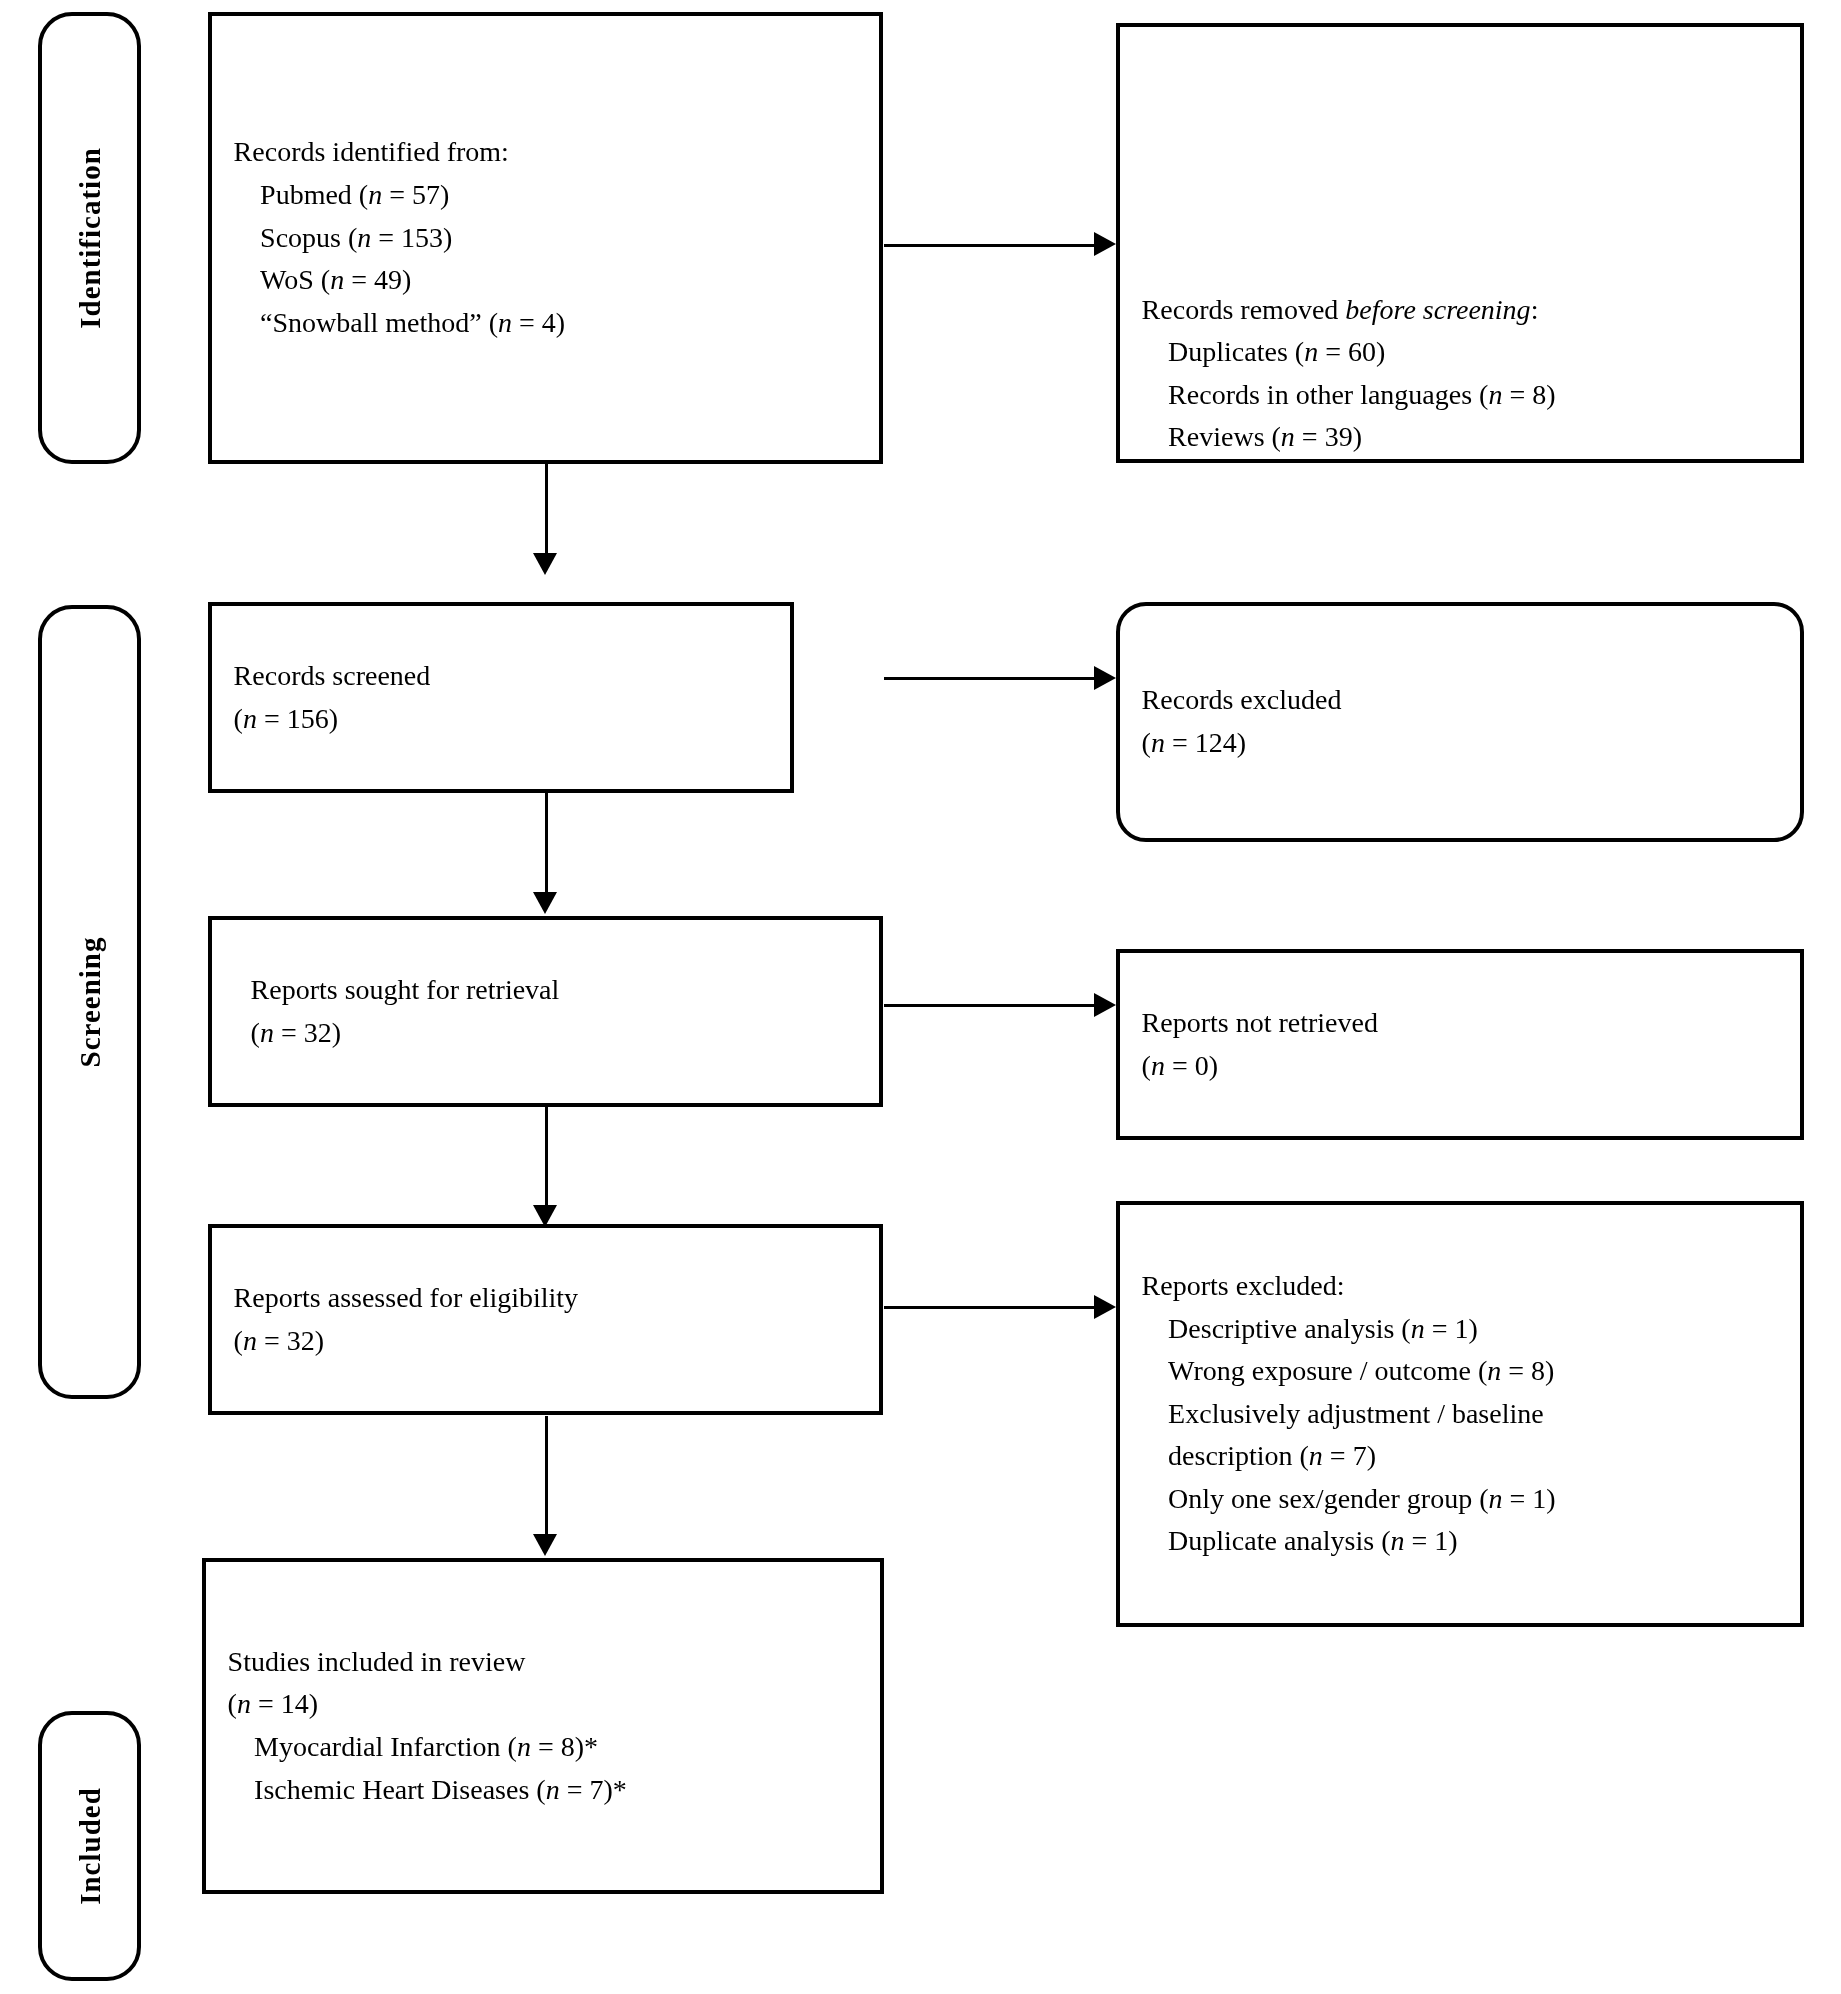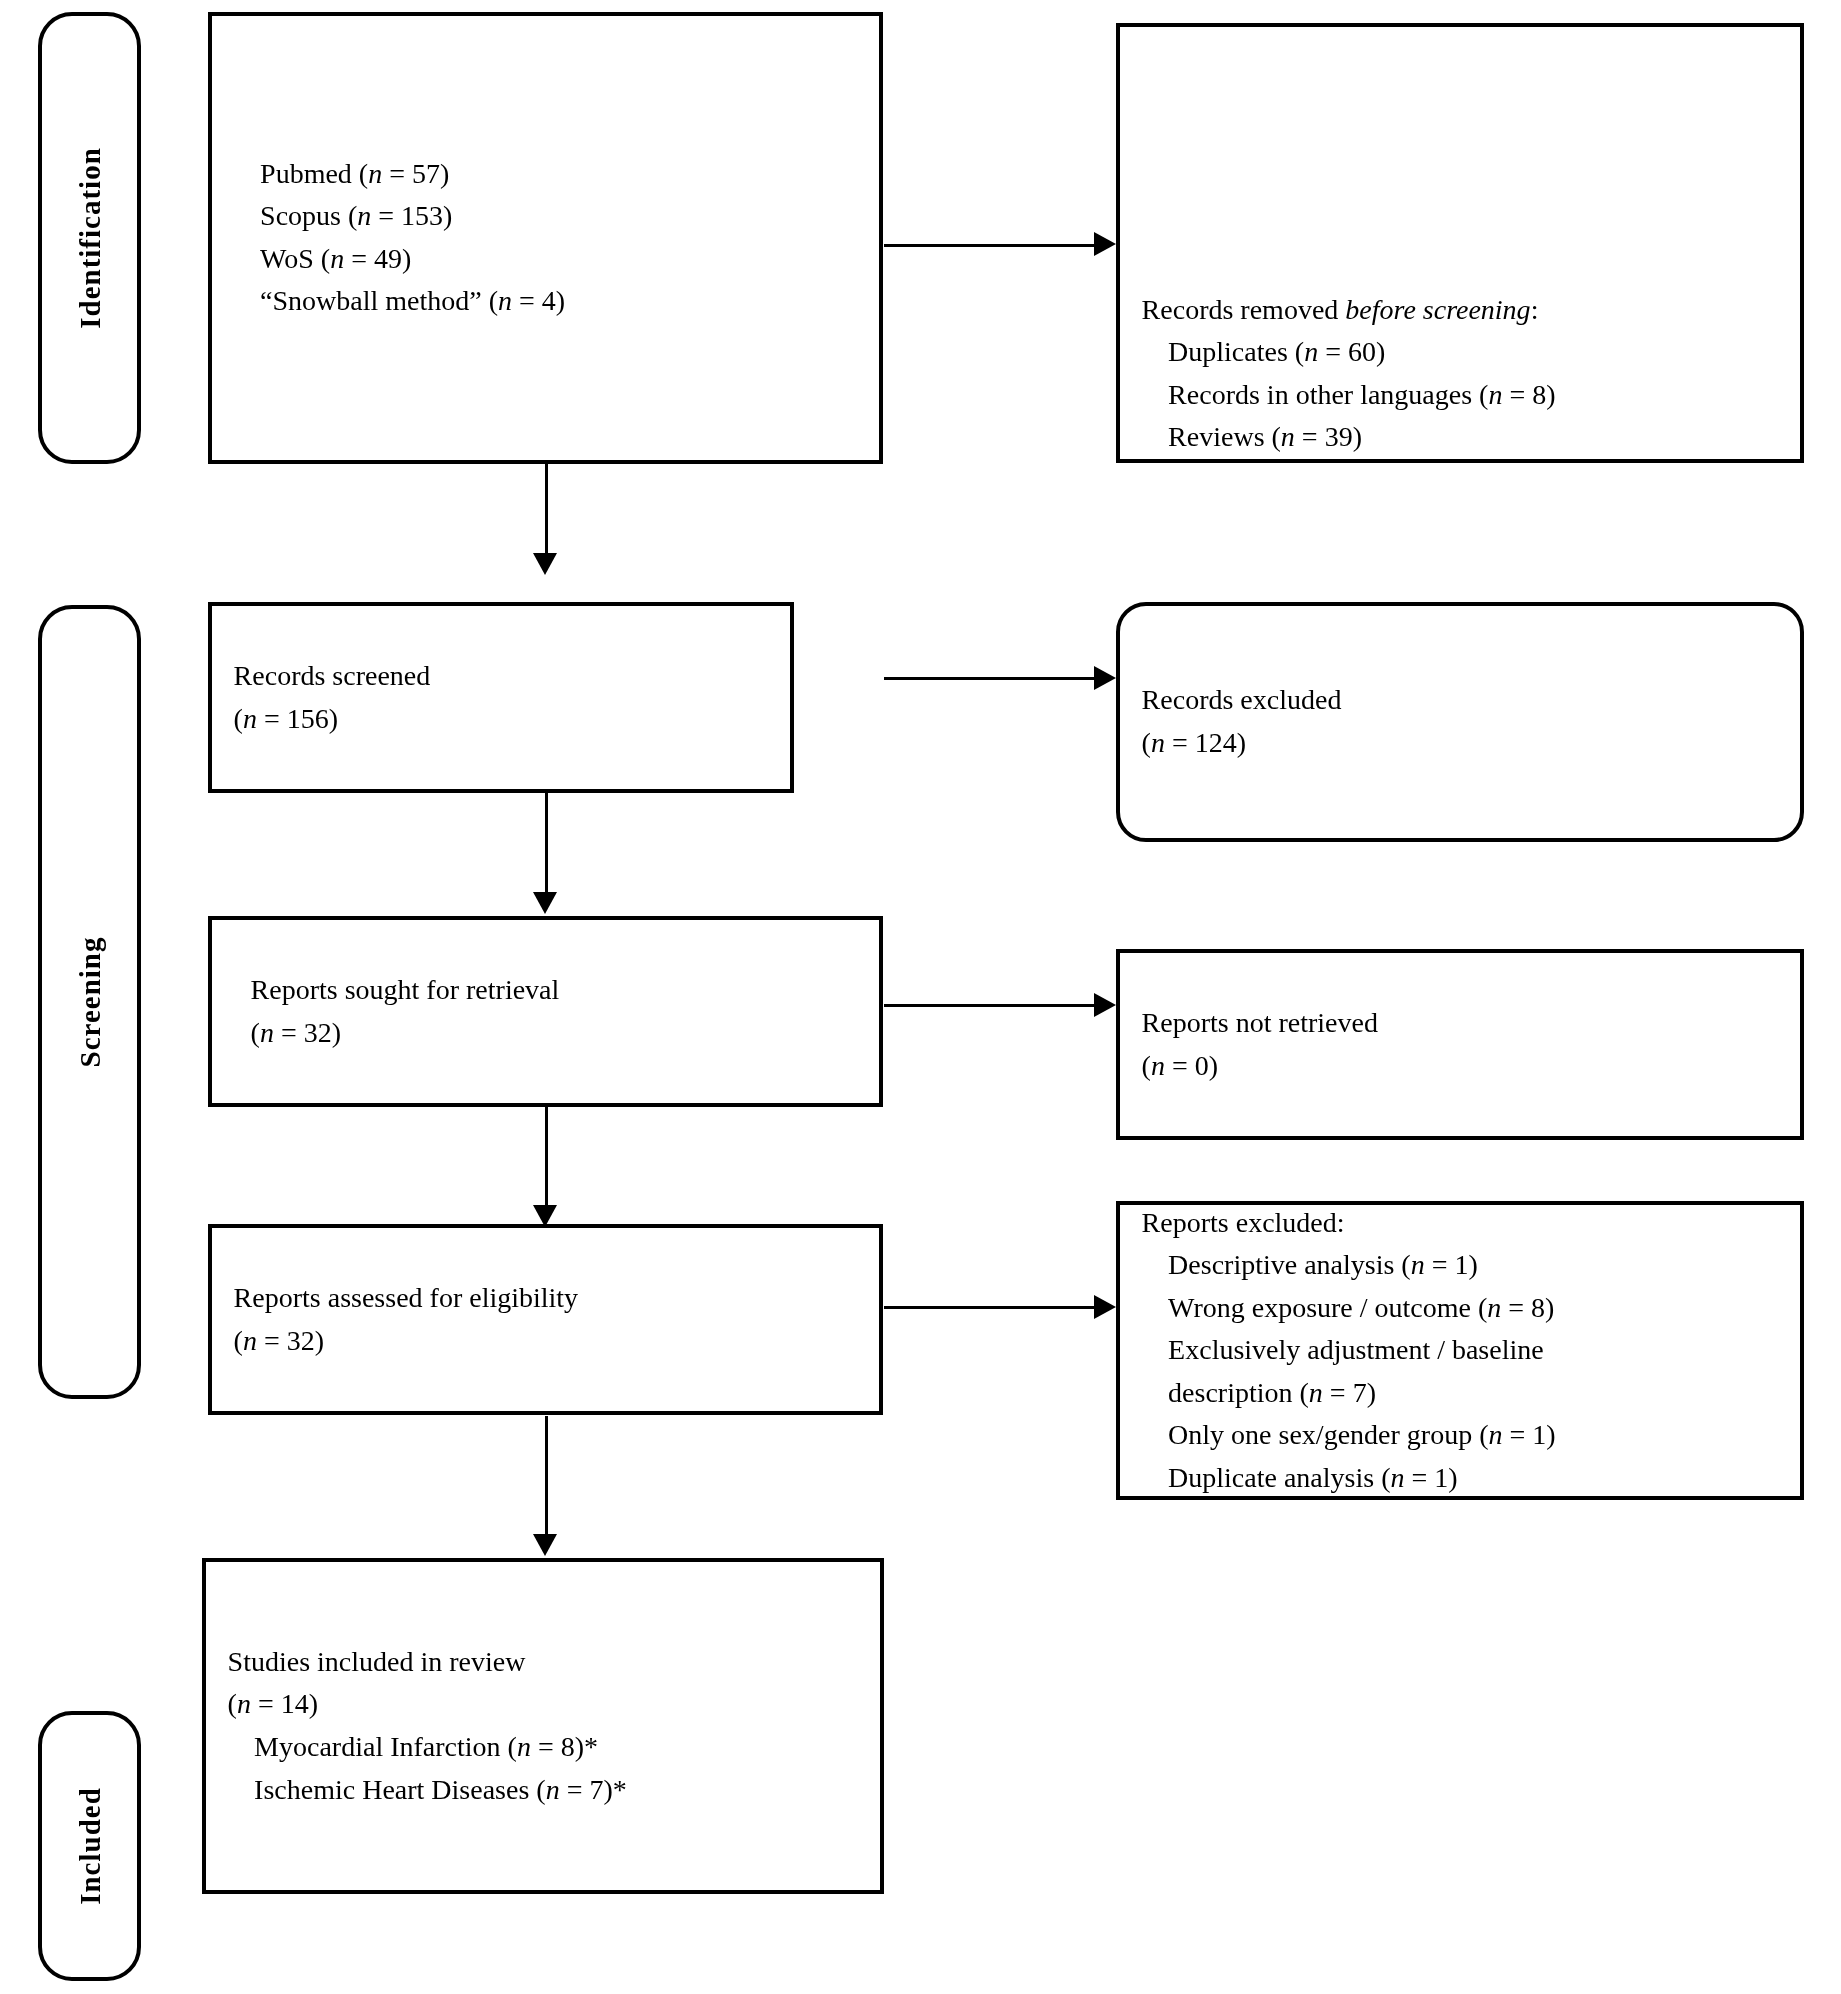--- a/index.html
+++ b/index.html
@@ -100,20 +100,21 @@
   <div class="stage-band" style="left:38px; top:605px; width:103px; height:794px;">
     <span class="stage-label">Screening</span>
   </div>
 
   <div class="stage-band" style="left:38px; top:1711px; width:103px; height:270px;">
     <span class="stage-label">Included</span>
   </div>
 
   <div class="pbox" style="left:208px; top:11.8px; width:675px; height:452px;">
     <div class="lines">
+      <div class="pline">Records identified from:</div>
       <div class="pline indent">Pubmed (<span class="it">n</span> = 57)</div>
       <div class="pline indent">Scopus (<span class="it">n</span> = 153)</div>
       <div class="pline indent">WoS (<span class="it">n</span> = 49)</div>
       <div class="pline indent">“Snowball method” (<span class="it">n</span> = 4)</div>
     </div>
   </div>
 
   <div class="pbox" style="left:1116px; top:23px; width:688px; height:440px;justify-content:flex-end;">
     <div class="lines">
       <div class="pline">Records removed <span class="it">before screening</span>:</div>
@@ -169,21 +170,21 @@
   <div class="vline" style="left:545px; top:1107px; width:3.4px; height:98px;"></div>
   <div class="arrow-down" style="left:533px; top:1205px;"></div>
 
   <div class="pbox" style="left:208px; top:1224px; width:675px; height:191px;">
     <div class="lines">
       <div class="pline">Reports assessed for eligibility</div>
       <div class="pline">(<span class="it">n</span> = 32)</div>
     </div>
   </div>
 
-  <div class="pbox" style="left:1116px; top:1201px; width:688px; height:299px;">
+  <div class="pbox" style="left:1116px; top:1201px; width:688px; height:426px;">
     <div class="lines">
       <div class="pline">Reports excluded:</div>
       <div class="pline indent">Descriptive analysis (<span class="it">n</span> = 1)</div>
       <div class="pline indent">Wrong exposure / outcome (<span class="it">n</span> = 8)</div>
       <div class="pline indent">Exclusively adjustment / baseline</div>
       <div class="pline indent">description (<span class="it">n</span> = 7)</div>
       <div class="pline indent">Only one sex/gender group (<span class="it">n</span> = 1)</div>
       <div class="pline indent">Duplicate analysis (<span class="it">n</span> = 1)</div>
     </div>
   </div>

